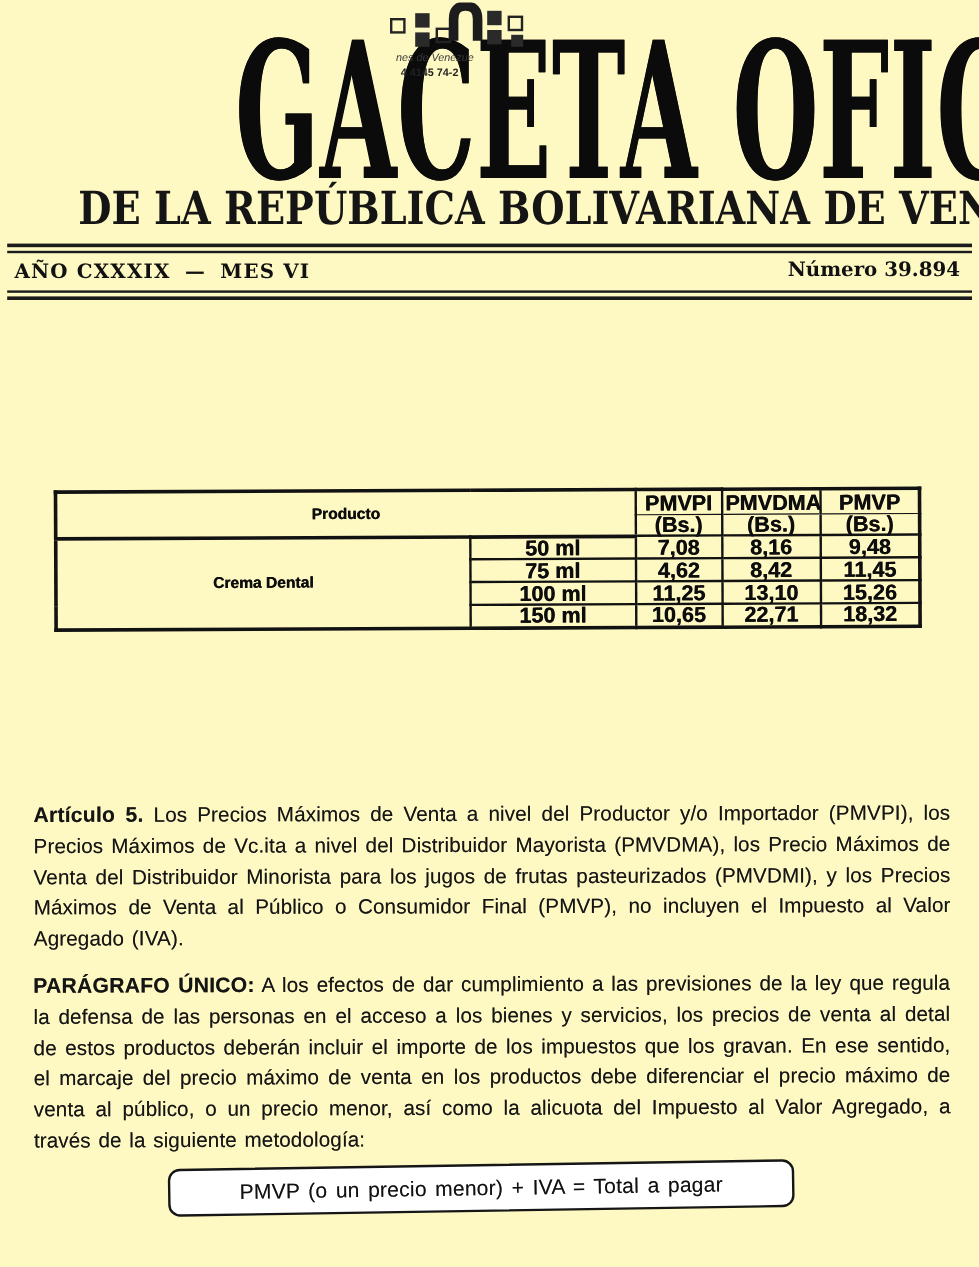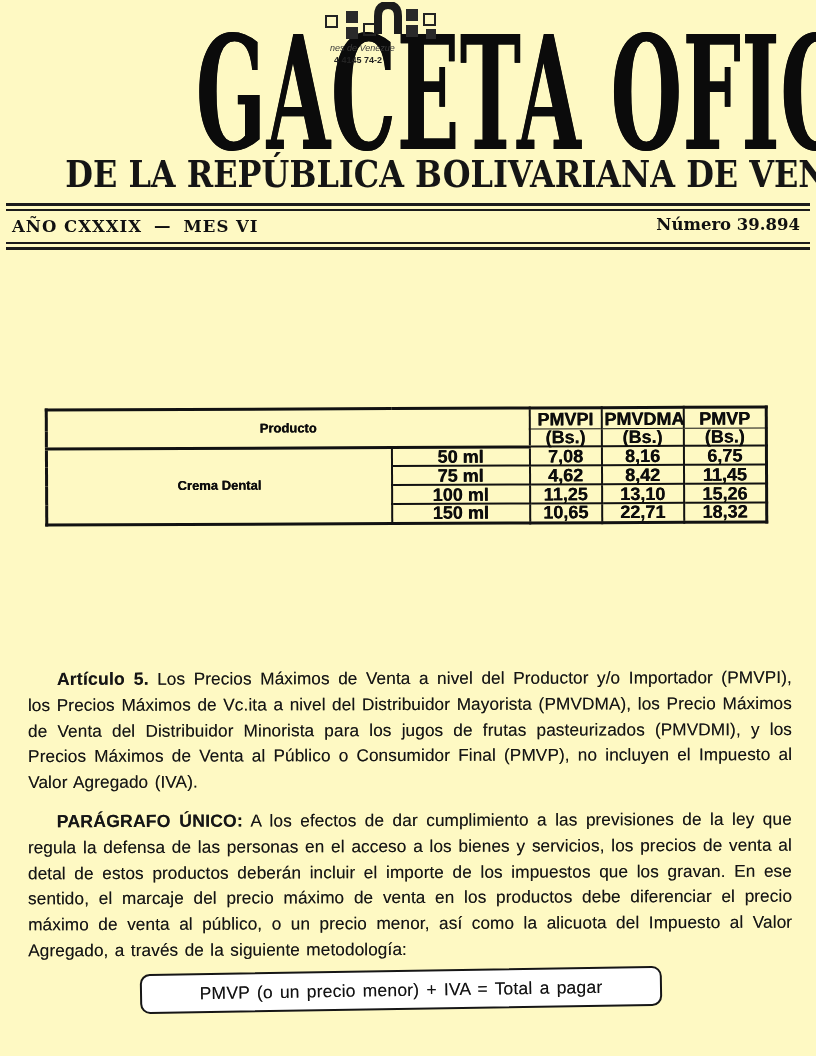--- a/index.html
+++ b/index.html
@@ -86,21 +86,21 @@
 
   
   .para {
     position:absolute; left:28px; width:764px;
     font-size:17.2px; line-height:25.8px;
     text-align:justify;
     letter-spacing:0.1px; word-spacing:1.5px;
     color:#151515;
     text-shadow:0 0 0.5px rgba(15,15,15,0.55);
   }
-  .para .lead { font-weight:700; font-size:17.6px; letter-spacing:0.2px;margin-left:29px; }
+  .para .lead { font-weight:700; font-size:17.6px; letter-spacing:0.2px; }
   .para-articulo5 { top:666px; transform:rotate(-0.15deg); }
   .para-paragrafo { top:808px; transform:rotate(-0.2deg); }
 
   
   .formula-box {
     position:absolute; left:140px; top:970px; width:522px; height:40px;
     border:2.5px solid #161616; border-radius:10px;
     display:flex; align-items:center; justify-content:center;
     transform:rotate(-0.9deg);
     background:#fff;
@@ -170,21 +170,21 @@
       <tr>
         <td class="hdr-unit">(Bs.)</td>
         <td class="hdr-unit">(Bs.)</td>
         <td class="hdr-unit">(Bs.)</td>
       </tr>
       <tr class="body-row">
         <td rowspan="4" class="product-cell">Crema Dental</td>
         <td>50 ml</td>
         <td>7,08</td>
         <td>8,16</td>
-        <td>6,75</td>
+        <td>9,48</td>
       </tr>
       <tr class="body-row">
         <td>75 ml</td>
         <td>4,62</td>
         <td>8,42</td>
         <td>11,45</td>
       </tr>
       <tr class="body-row">
         <td>100 ml</td>
         <td>11,25</td>

